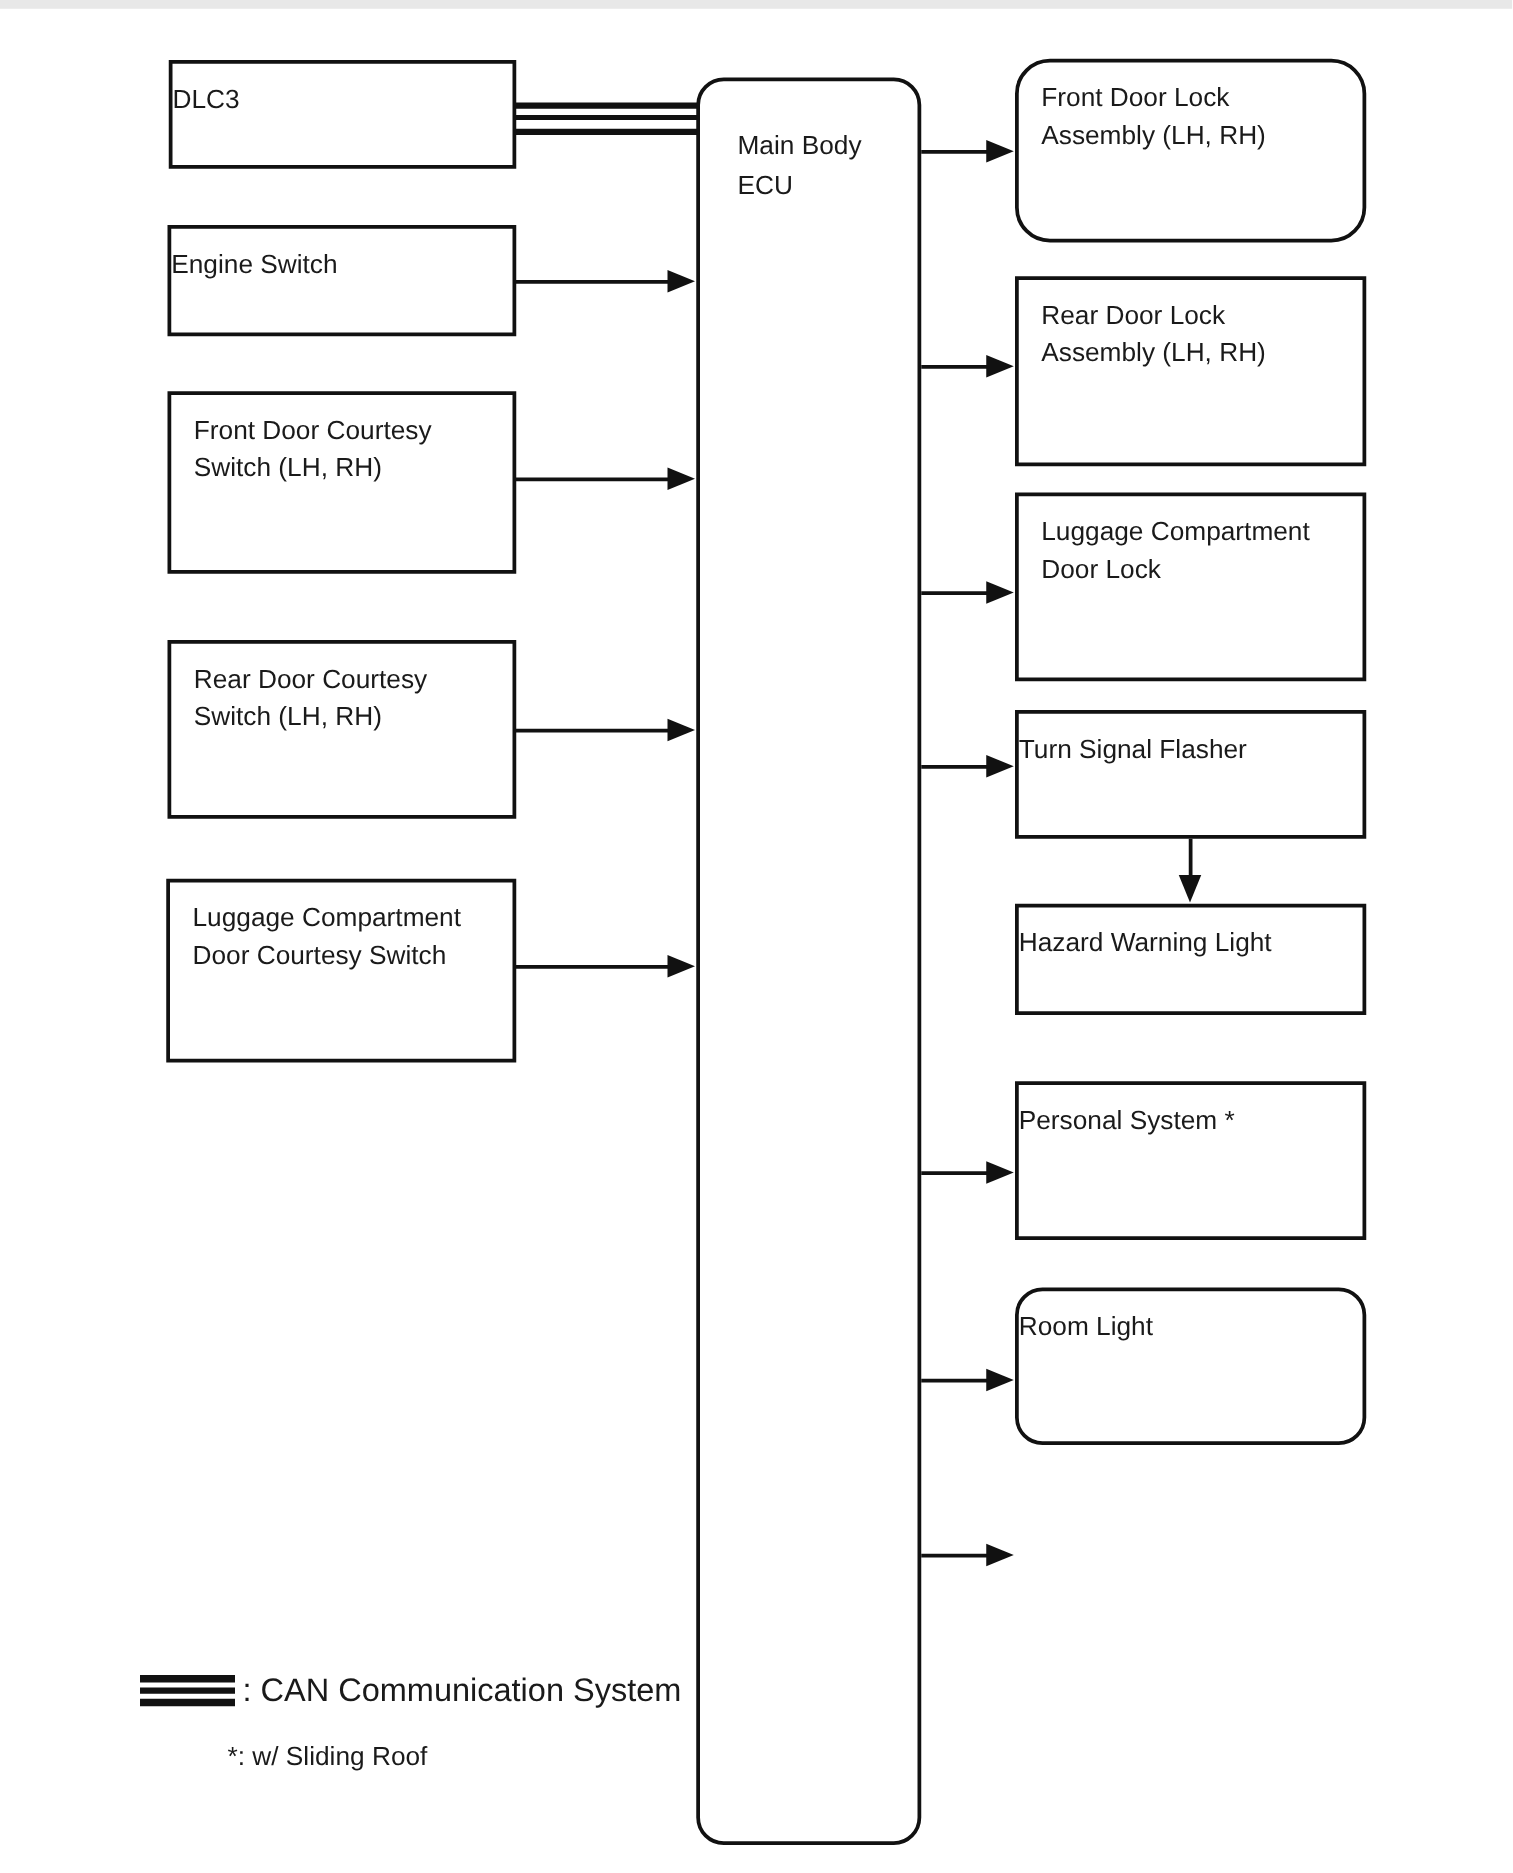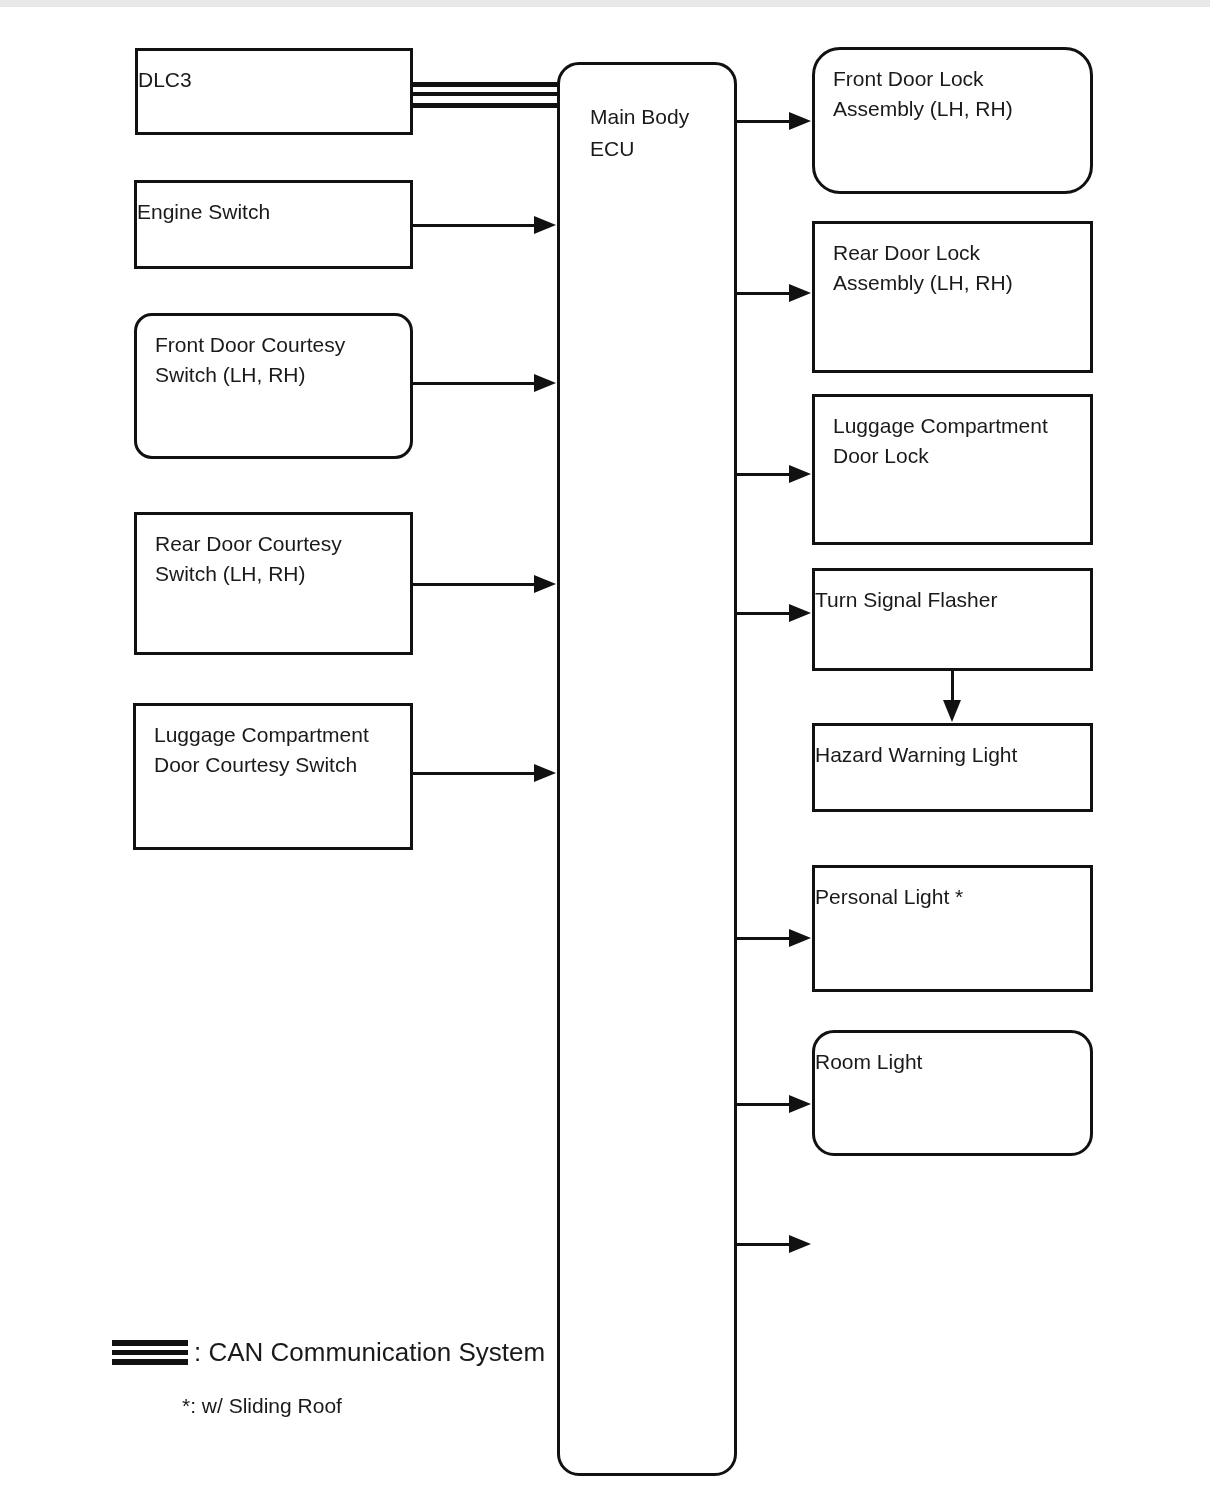--- a/index.html
+++ b/index.html
@@ -145,21 +145,21 @@
   <div class="top-strip"></div>
 
   <div class="box center" style="left:135px; top:48px; width:278px; height:87px;">
     <div class="label">DLC3</div>
   </div>
 
   <div class="box center" style="left:134px; top:180px; width:279px; height:89px;">
     <div class="label">Engine Switch</div>
   </div>
 
-  <div class="box left" style="left:134px; top:313px; width:279px; height:146px;border-radius:18px;">
+  <div class="box left" style="left:134px; top:313px; width:279px; height:146px;">
     <div class="label">Front Door Courtesy
 Switch (LH, RH)</div>
   </div>
 
   <div class="box left" style="left:134px; top:512px; width:279px; height:143px;">
     <div class="label">Rear Door Courtesy
 Switch (LH, RH)</div>
   </div>
 
   <div class="box left" style="left:133px; top:703px; width:280px; height:147px;">
@@ -231,21 +231,21 @@
 
   <div class="box center" style="left:812px; top:568px; width:281px; height:103px;text-decoration:underline;">
     <div class="label">Turn Signal Flasher</div>
   </div>
 
   <div class="box center" style="left:812px; top:723px; width:281px; height:89px;">
     <div class="label">Hazard Warning Light</div>
   </div>
 
   <div class="box center" style="left:812px; top:865px; width:281px; height:127px;">
-    <div class="label">Personal Light *</div>
+    <div class="label">Personal System *</div>
   </div>
 
   <div class="box center" style="left:812px; top:1030px; width:281px; height:126px;border-radius:22px;">
     <div class="label">Room Light</div>
   </div>
 
 
   <div class="legend-row" style="left:112px; top:1337px;">
     <div class="legend-swatch">
       <div class="bar" style="top:0px;  height:6px;"></div>

